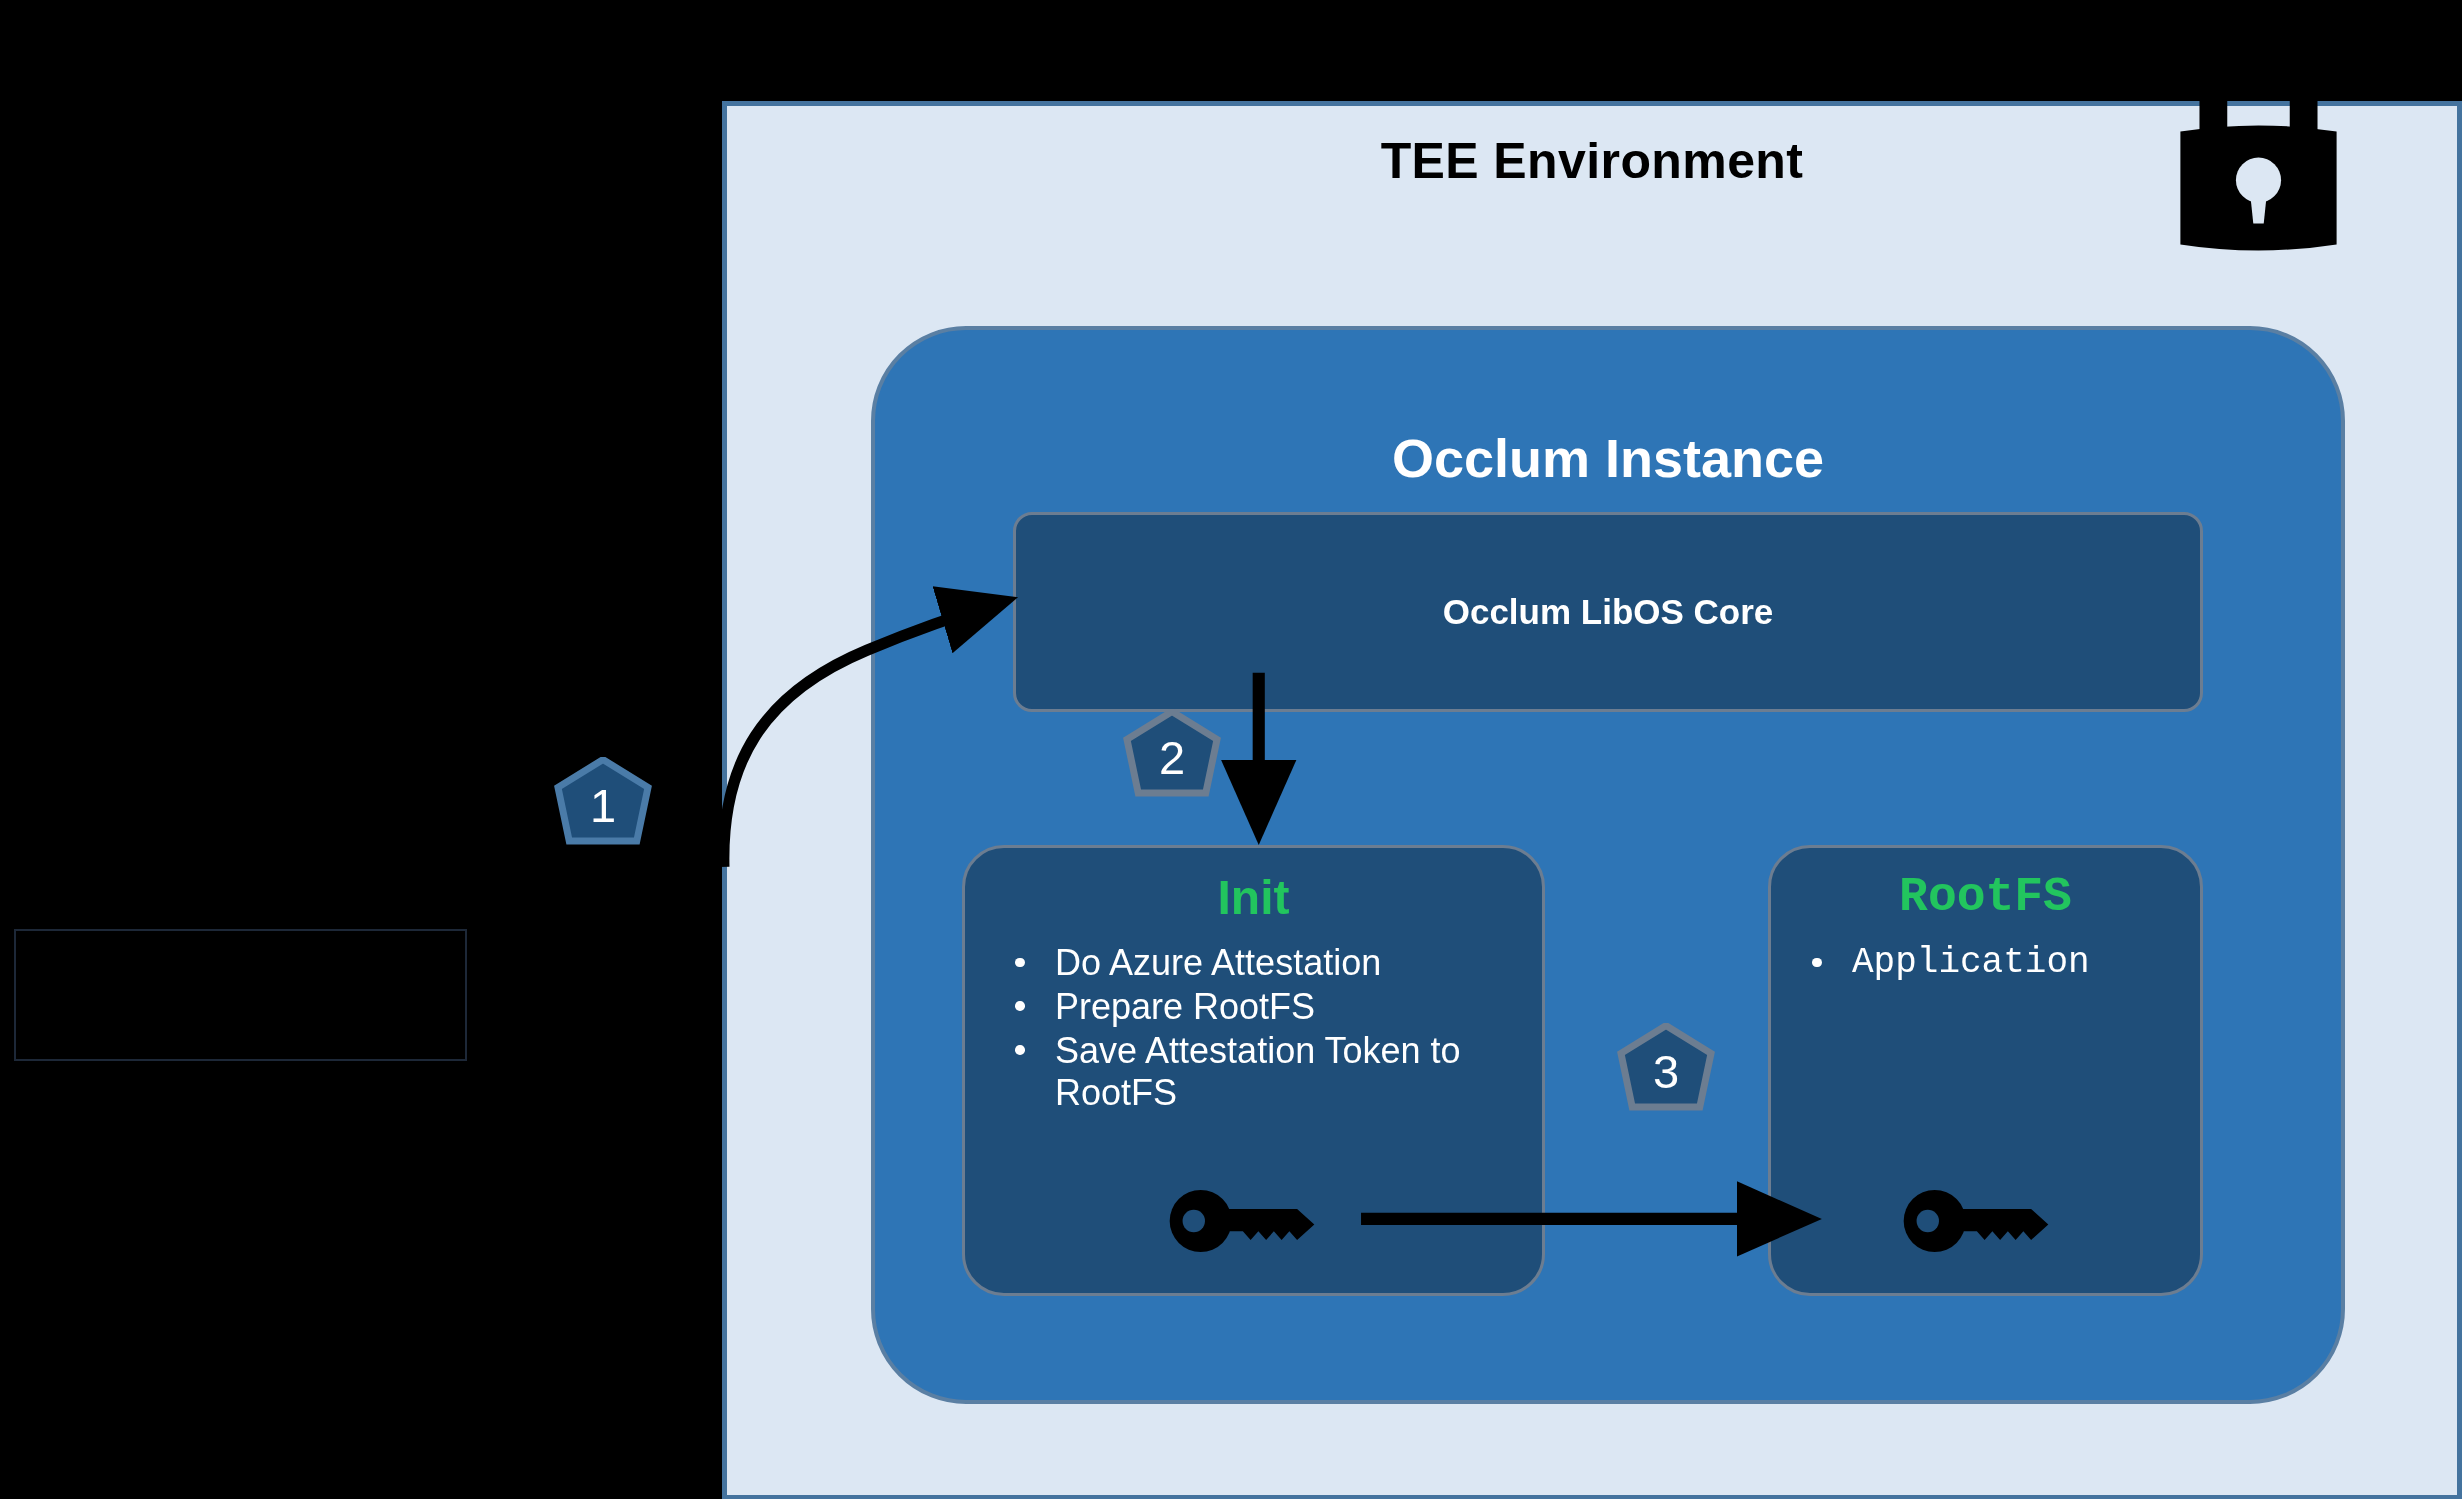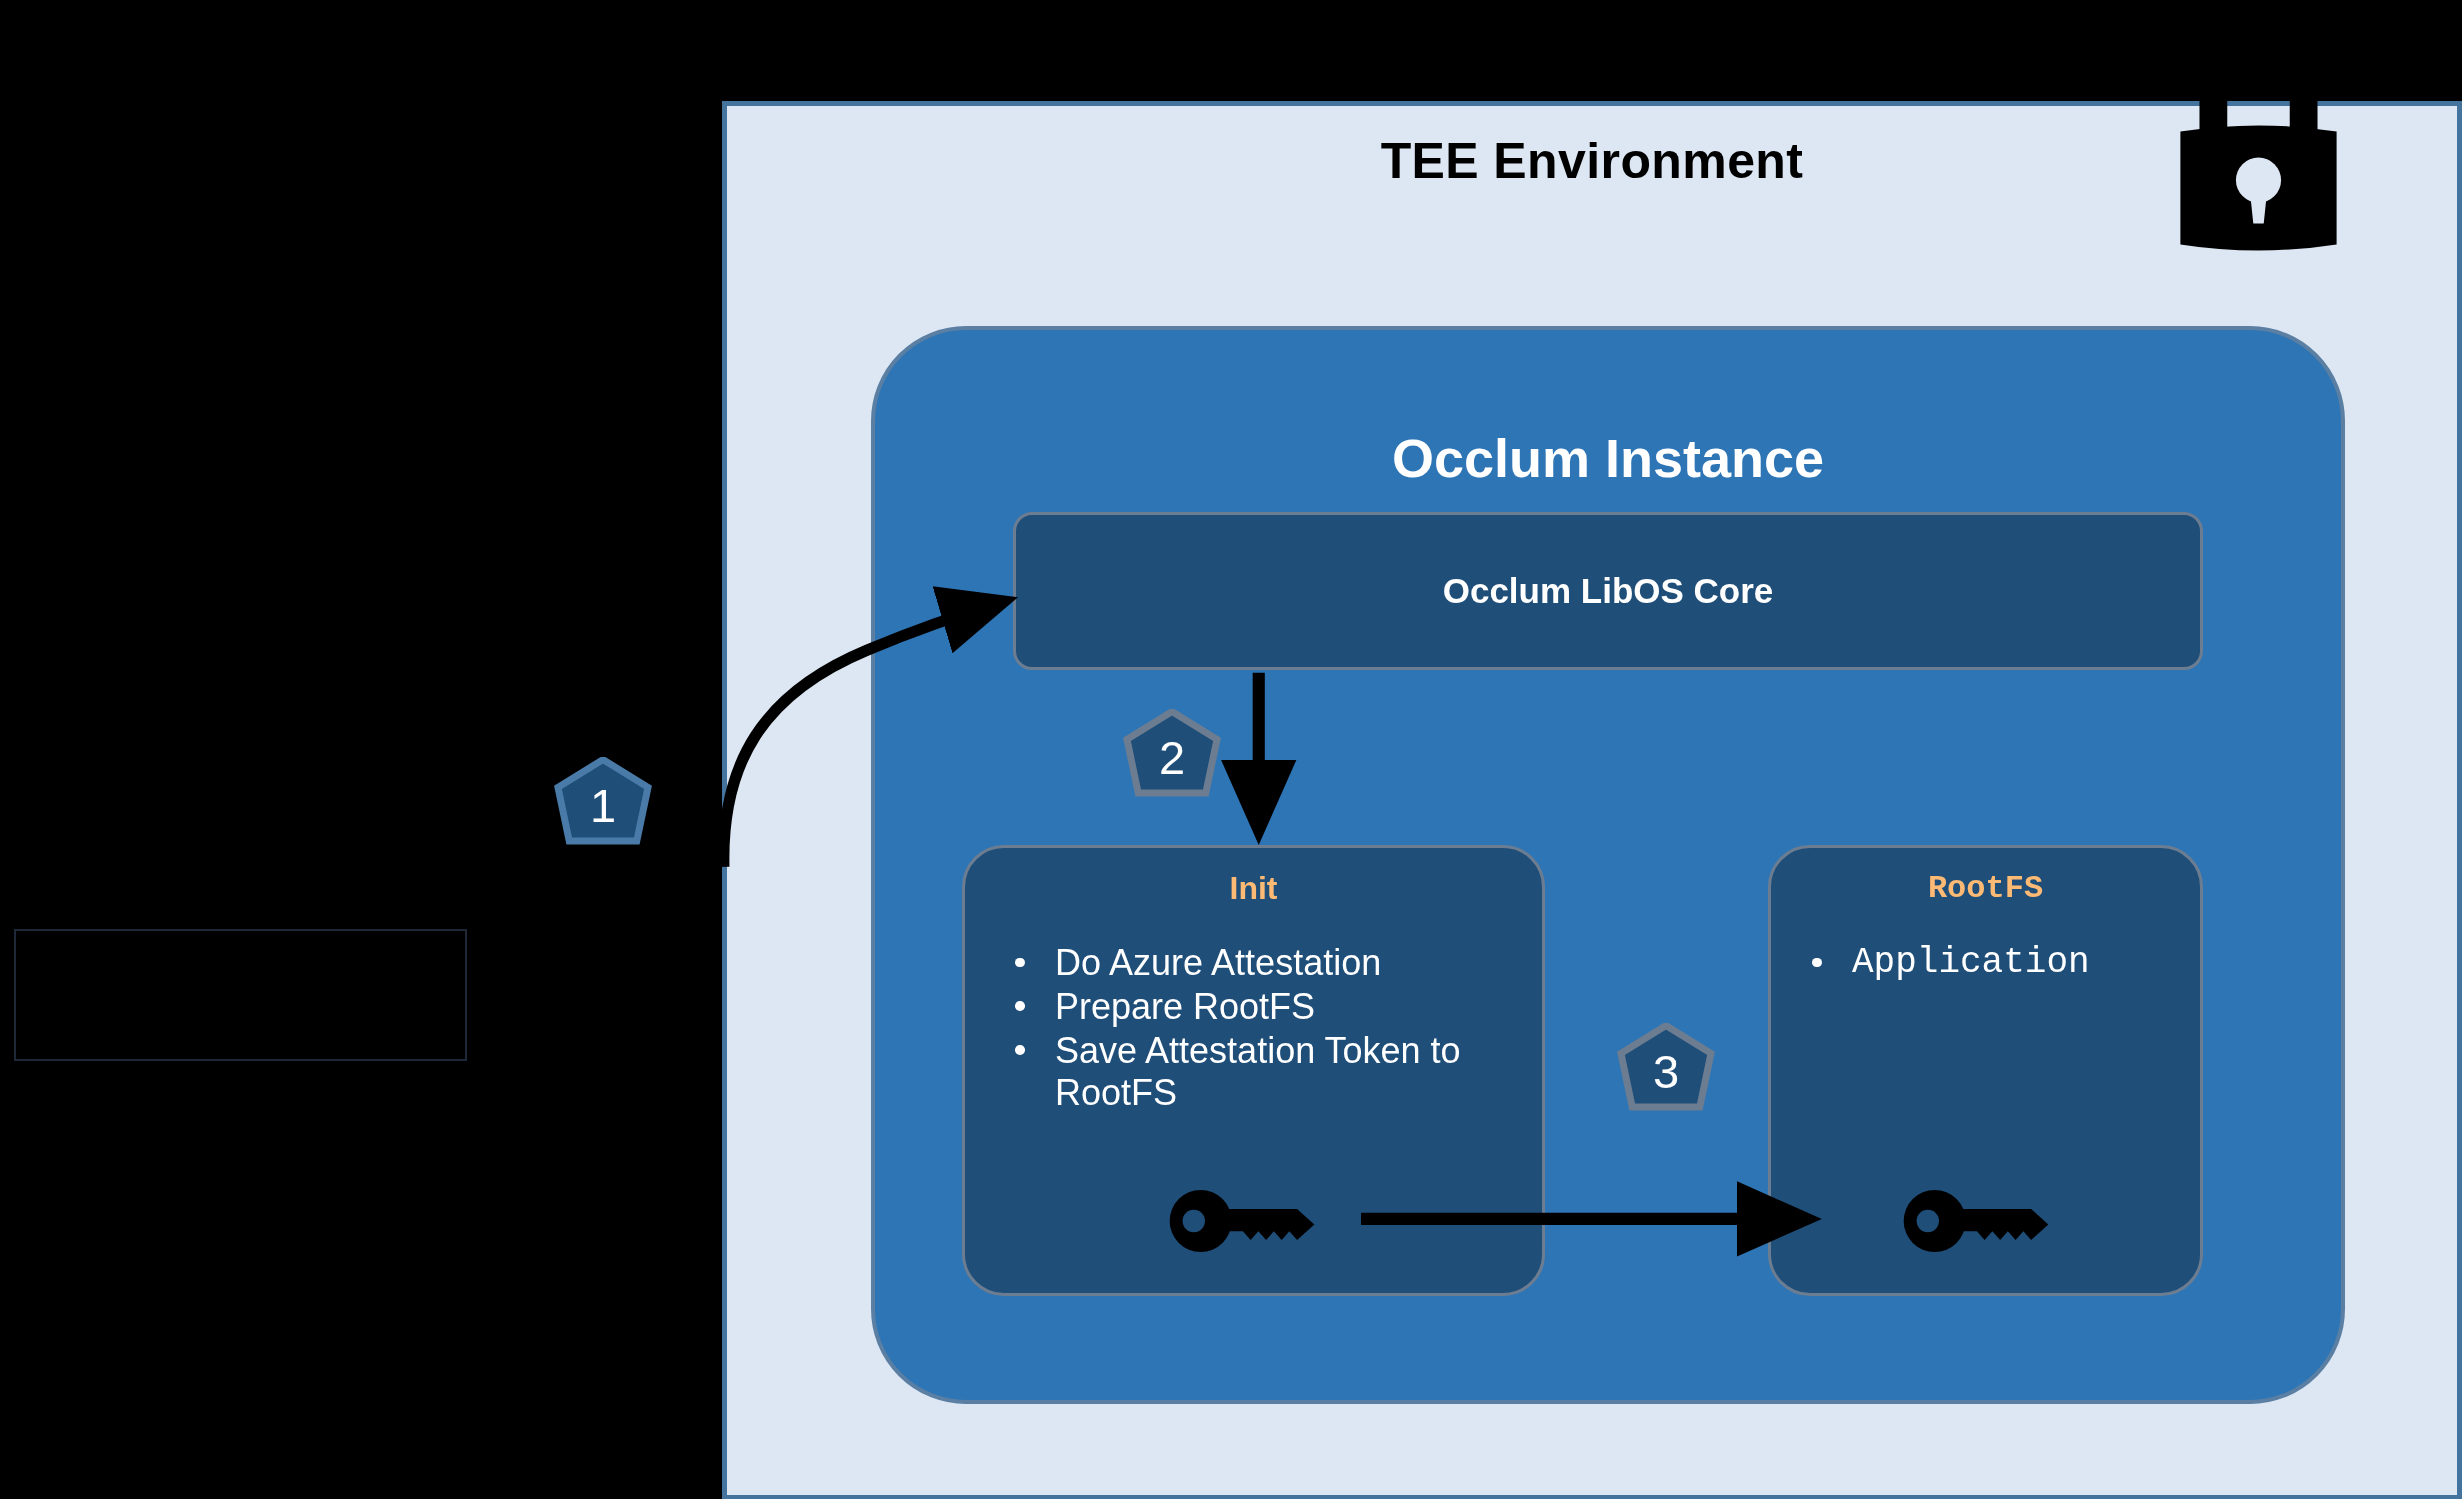--- a/index.html
+++ b/index.html
@@ -94,21 +94,21 @@
     color: #ffffff;
     margin-top: 45px;
   }
 
   
   .libos-core {
     position: absolute;
     left: 1013px;
     top: 512px;
     width: 1190px;
-    height: 158px;
+    height: 200px;
     background: #1f4e79;
     border: 3.5px solid #6c7d91;
     border-radius: 19px;
     box-sizing: border-box;
     display: flex;
     align-items: center;
     justify-content: center;
   }
   .libos-core-label {
     font-size: 35px;
@@ -136,23 +136,23 @@
     width: 435px;
     height: 451px;
     font-family: Liberation Mono, monospace;
   }
   .card-title {
     position: absolute;
     left: 0;
     top: 22px;
     width: 100%;
     text-align: center;
-    font-size: 32px;
+    font-size: 48px;
     font-weight: bold;
-    color: #fdba74;
+    color: #22c55e;
   }
   .card-bullets {
     position: absolute;
     left: 40px;
     top: 94px;
     right: 15.6px;
     margin: 0;
     padding: 0;
     list-style: none;
   }

